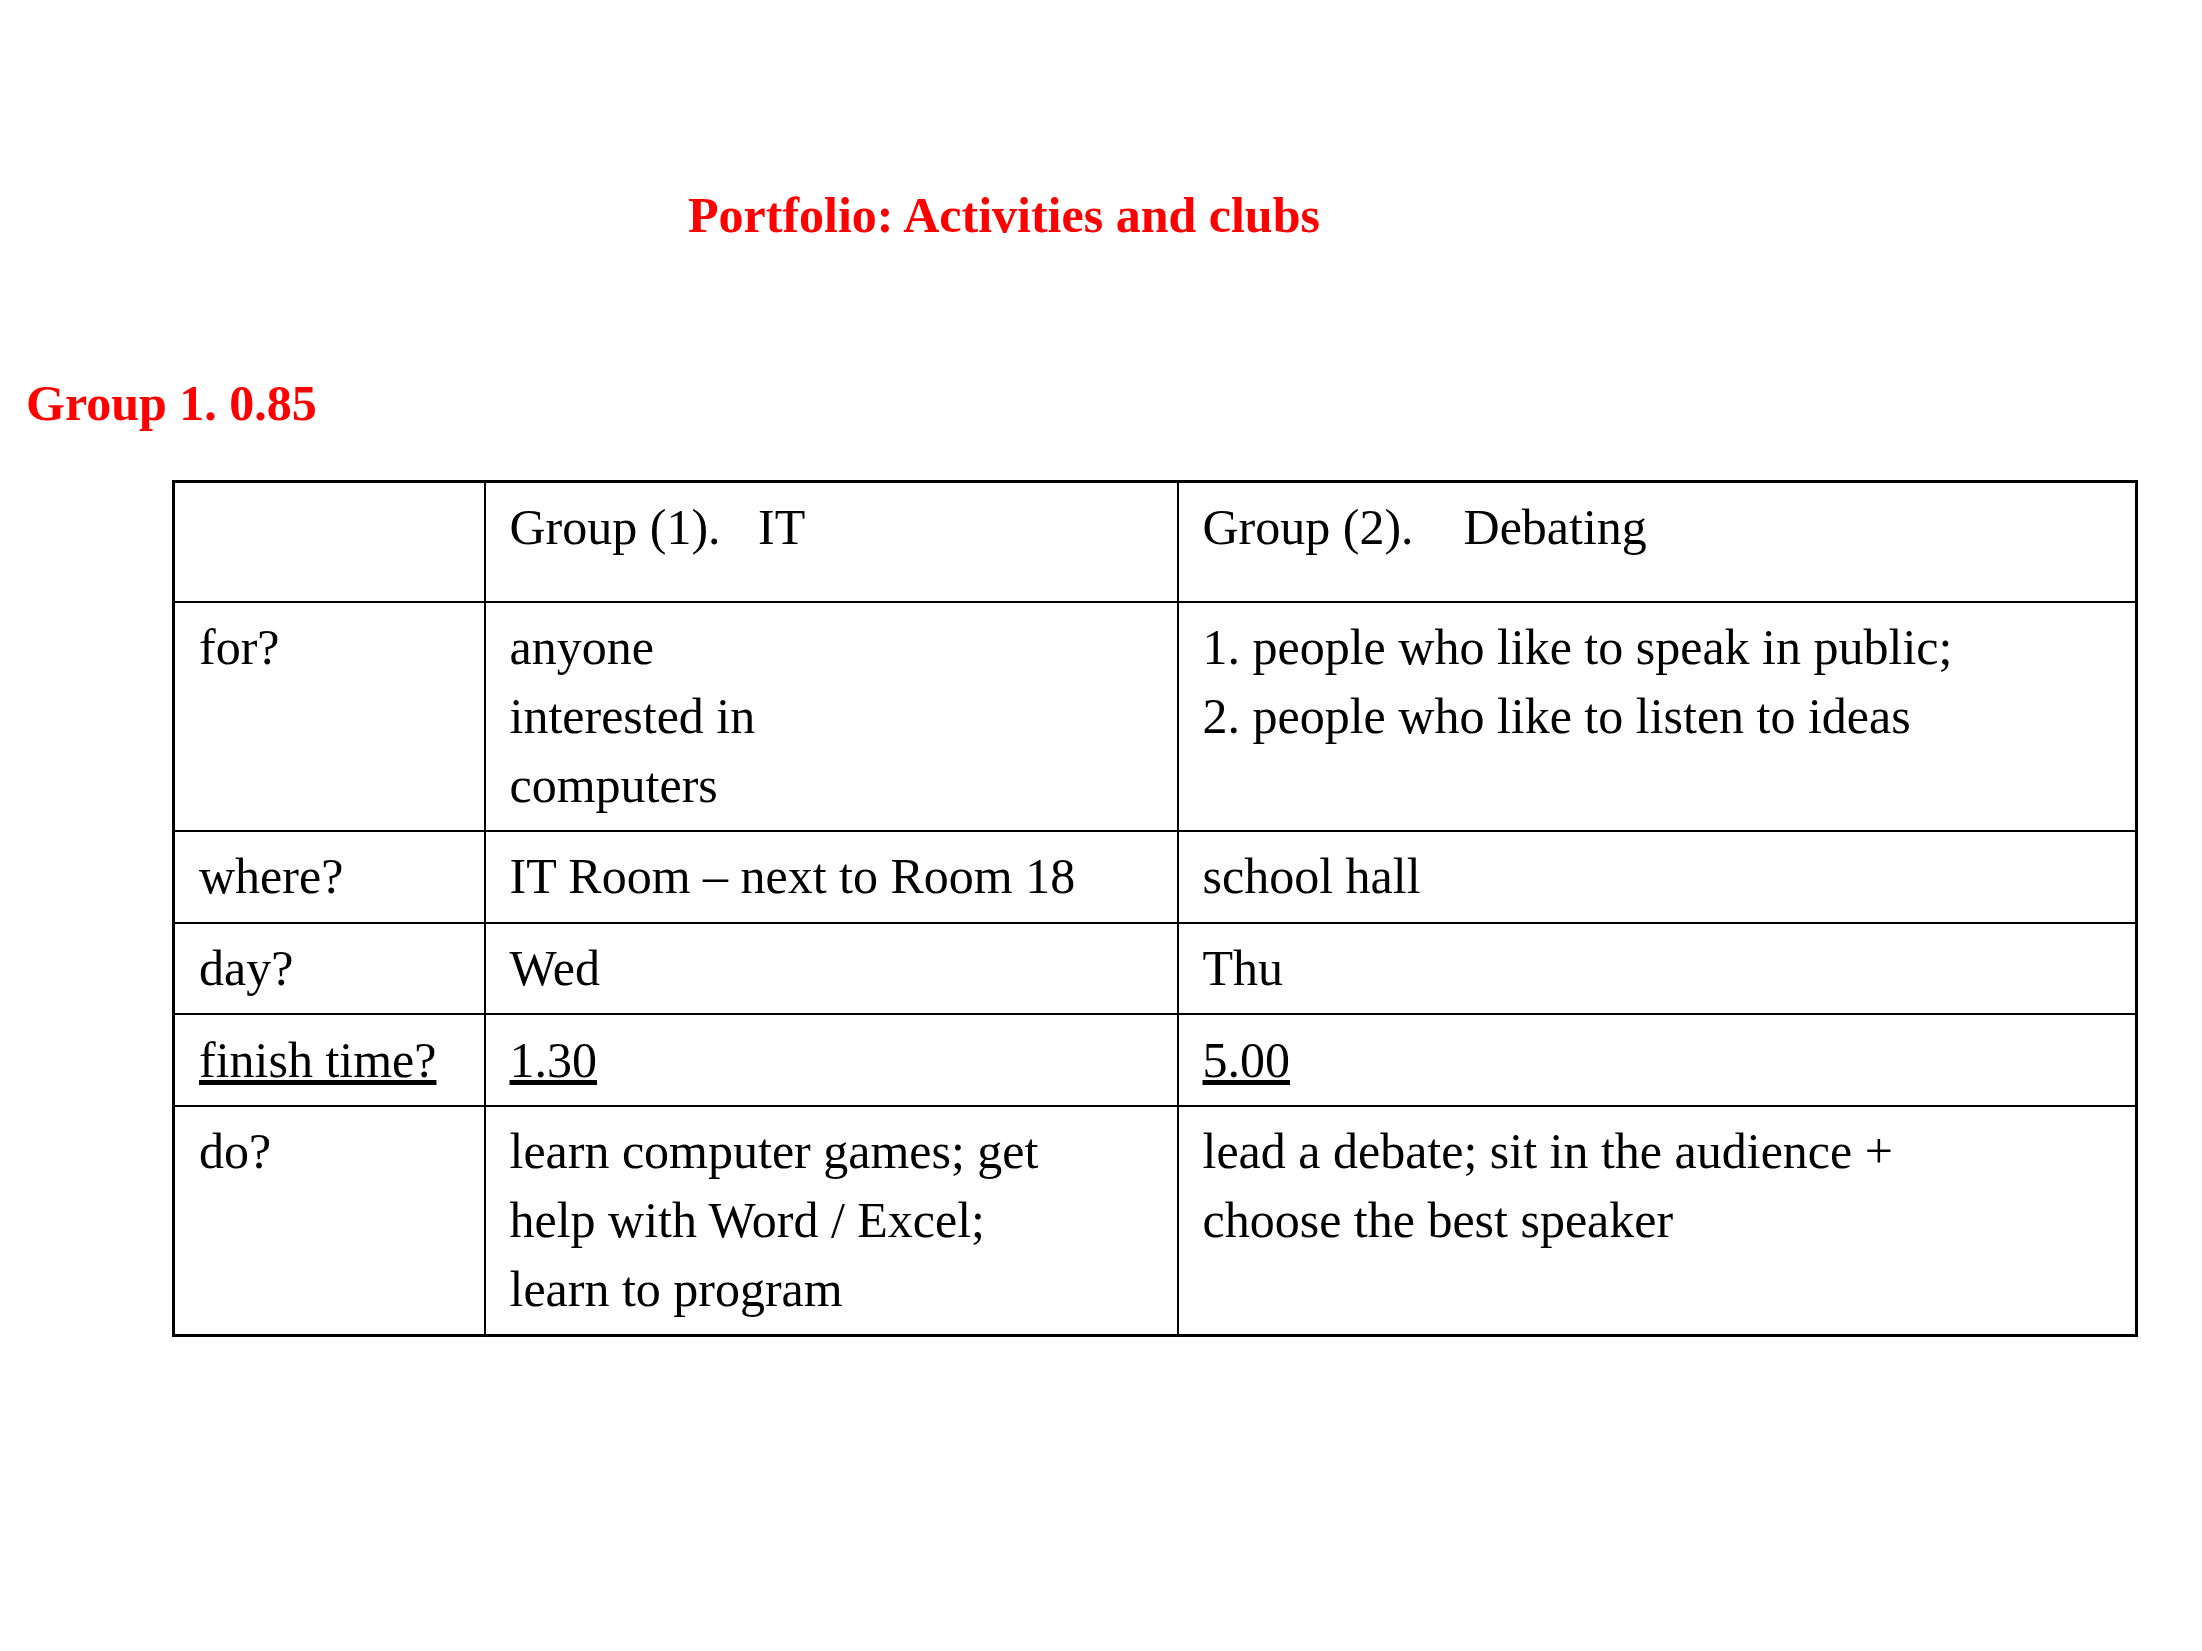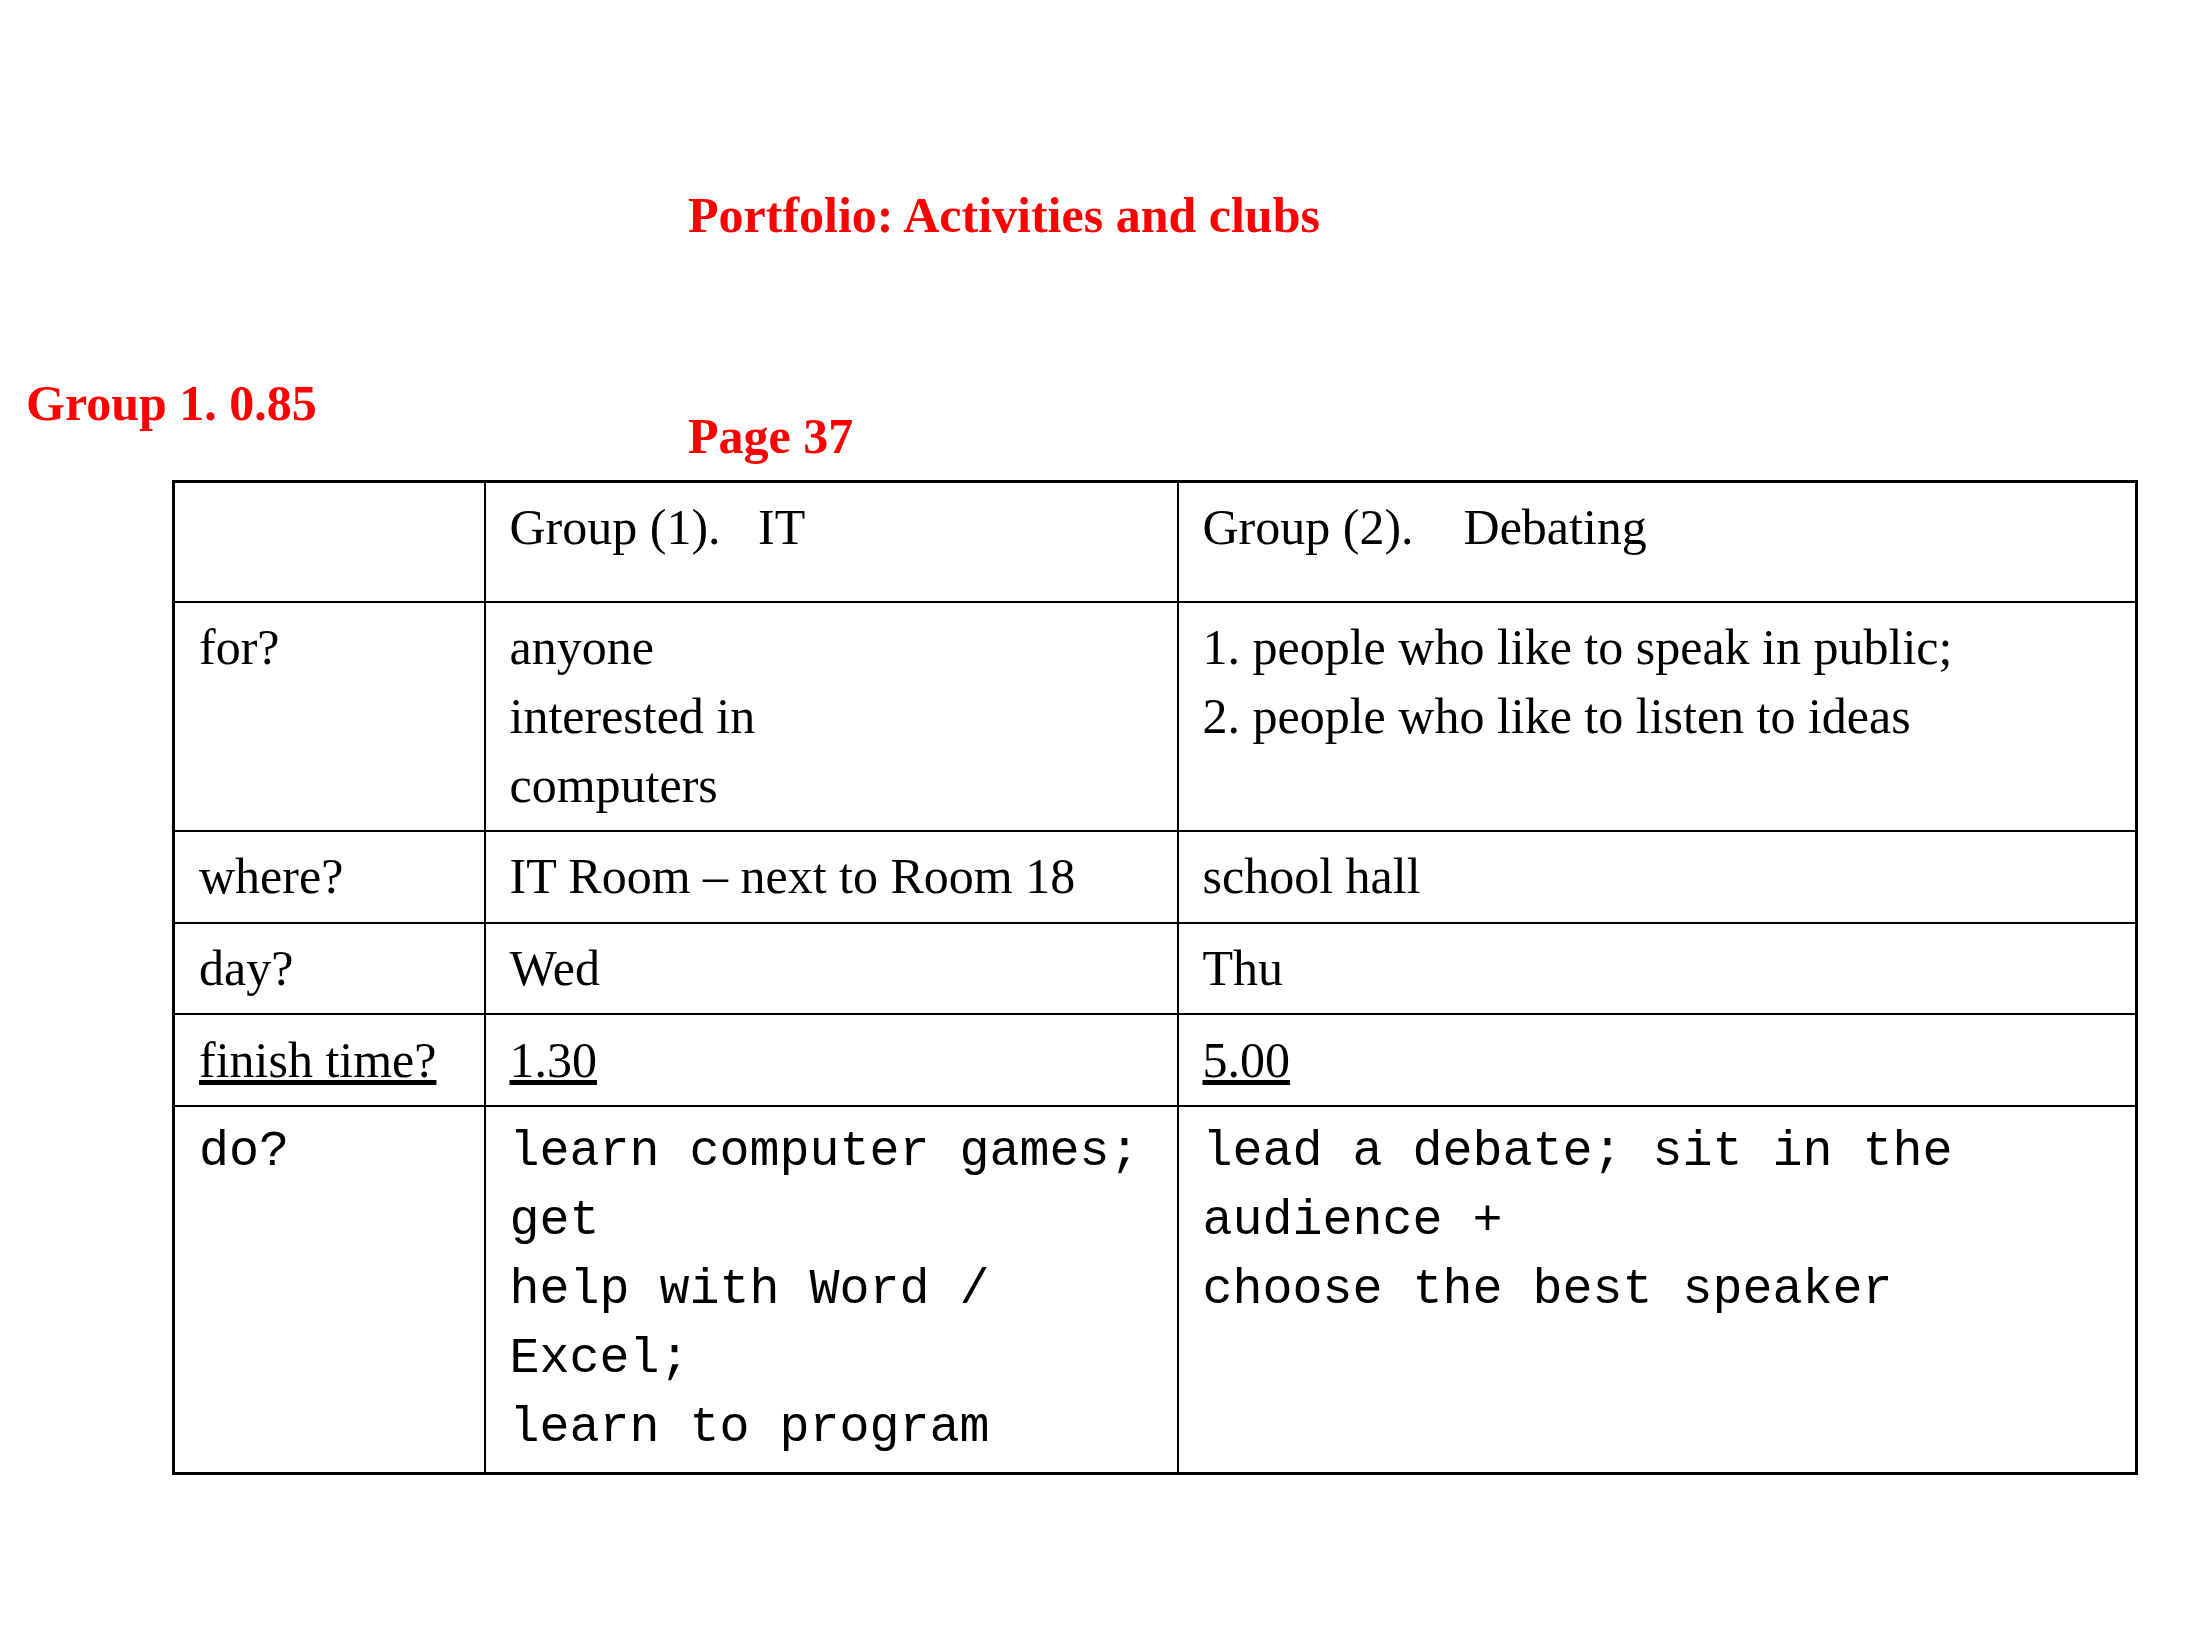--- a/index.html
+++ b/index.html
@@ -59,30 +59,29 @@
     line-height: 69px;
     white-space: pre-wrap;
     overflow: hidden;
   }
   tr.r-header { height: 120px; }
   tr.r-for    { height: 220px; }
   tr.r-where  { height: 89px; }
   tr.r-day    { height: 89px; }
   tr.r-start  { height: 90px; }
   tr.r-finish { height: 91px; text-decoration: underline; }
-  tr.r-do     { height: 220px; font-family: Liberation Mono, monospace; }
+  tr.r-do     { height: 220px; }
 </style>
 </head>
 <body>
 
 <div class="slide">
 
   <div class="heading">
     <div class="h-line">Portfolio: Activities and clubs</div>
-    <div class="h-line">Page 37</div>
   </div>
 
   <div class="group-label">Group 1. 0.85</div>
 
   <table class="info-table">
     <colgroup>
       <col class="c0">
       <col class="c1">
       <col class="c2">
     </colgroup>

